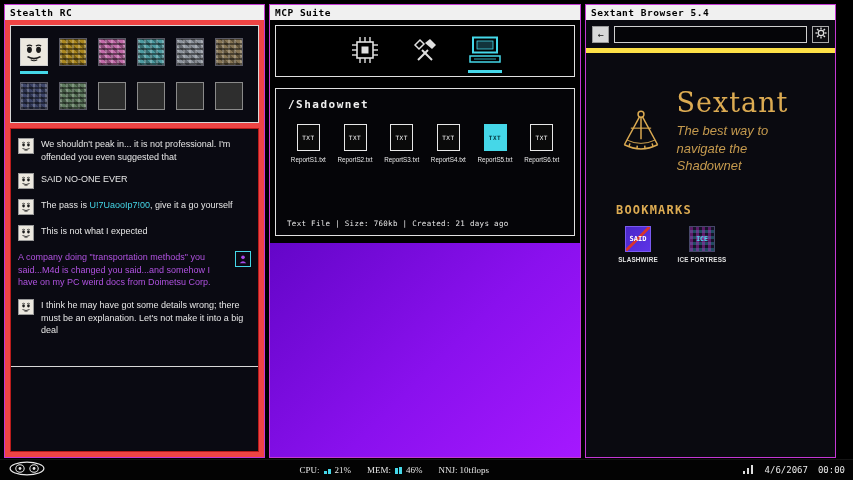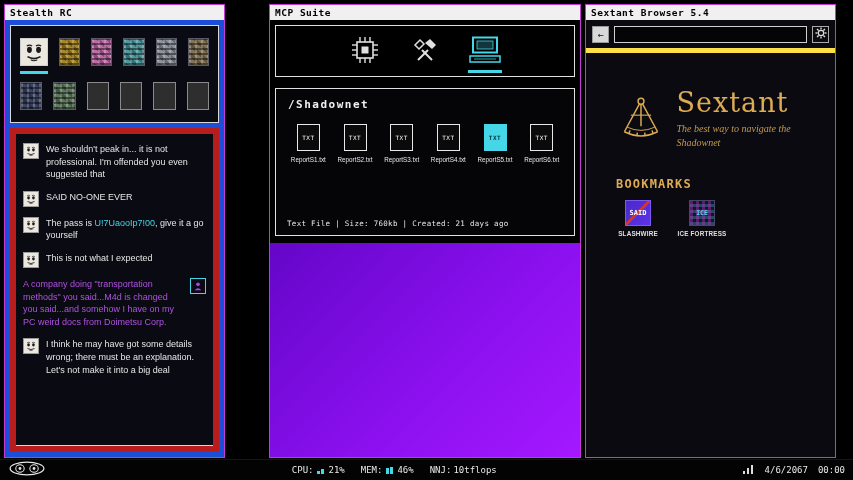--- a/index.html
+++ b/index.html
@@ -2,21 +2,21 @@
 <html><head>
 <meta charset="utf-8">
 <style>
   html,body{margin:0;padding:0;background:#000;}
   .stage{position:relative;width:853px;height:480px;background:#000;overflow:hidden;
          font-family:"DejaVu Sans Mono",monospace;}
 
   
   .window{position:absolute;top:4px;height:454px;border:1px solid #c438d4;
           background:#08080e;display:flex;flex-direction:column;box-sizing:border-box;}
-  .win-left{left:4px;width:221px;background:#1d4ed8;}
+  .win-left{left:4px;width:261px;background:#ef4444;}
   .win-mid{left:269px;width:312px;background:#000;}
   .win-right{left:585px;width:251px;background:#0a0a10;}
   .titlebar{height:15px;background:#f0f0f0;color:#000;display:flex;align-items:center;
             padding:0 5px;font-size:9.5px;font-weight:bold;letter-spacing:.5px;flex:0 0 auto;}
 
   
   .avatar-panel{margin:5px;border:1px solid #d8d8d8;padding:12px 9px;display:flex;
                 flex-direction:column;gap:16px;flex:0 0 auto;background:#0a0a12;}
   .av-row{display:flex;gap:11px;}
   .av-wrap{position:relative;width:28px;height:28px;}
@@ -26,22 +26,22 @@
   .noise{background-image:
       repeating-linear-gradient(0deg, rgba(0,0,0,.45) 0 2px, transparent 2px 5px),
       repeating-linear-gradient(90deg, rgba(255,255,255,.22) 0 2px, transparent 2px 6px),
       repeating-linear-gradient(45deg, rgba(0,0,0,.28) 0 3px, transparent 3px 7px);}
   .n-gold{background-color:#a9861f;} .n-pink{background-color:#c06aa8;}
   .n-teal{background-color:#4d9aa0;} .n-gray{background-color:#8d939c;}
   .n-tan{background-color:#857454;}  .n-navy{background-color:#3c4468;}
   .n-green{background-color:#5e7a5e;}
   .av.empty{background:#2e2e2e;border:1px solid #8a8a8a;}
 
-  .chat-panel{margin:0 5px 5px;border:6px solid #b91c1c;flex:1;display:flex;
-              flex-direction:row;background:#0a0a12;overflow:hidden;}
+  .chat-panel{margin:0 5px 5px;border:1px solid #b91c1c;flex:1;display:flex;
+              flex-direction:column;background:#0a0a12;overflow:hidden;}
   .messages{padding:9px 7px;display:flex;flex-direction:column;gap:10px;
             border-bottom:1px solid #d8d8d8;min-height:238px;box-sizing:border-box;}
   .msg{display:flex;gap:7px;align-items:flex-start;}
   .av-sm{flex:0 0 auto;width:16px;height:16px;border:1px solid #9a9a9a;background:#ece8df;
          display:flex;align-items:center;justify-content:center;box-sizing:border-box;}
   .av-remote{background:#0a0a14;border:1px solid #45d7e8;}
   .msg-text{margin:0;font-family:"Liberation Sans",sans-serif;font-size:9px;line-height:1.4;color:#e6e6e6;}
   .pass{color:#45d7e8;}
   .purple-text{color:#b052e0;}
   .chat-empty{flex:1;}
@@ -71,21 +71,21 @@
   .nav-btn{width:17px;height:17px;box-sizing:border-box;display:flex;align-items:center;
            justify-content:center;padding:0;cursor:pointer;}
   .back-btn{background:#d8d8d8;border:1px solid #999;color:#111;font-size:10px;
             font-family:"DejaVu Sans Mono",monospace;line-height:1;}
   .gear-btn{background:#0c0c10;border:1px solid #aaa;}
   .url-bar{flex:1;height:17px;background:#050508;border:1px solid #d0d0d0;color:#eee;
            font-size:9px;padding:0 4px;box-sizing:border-box;font-family:"DejaVu Sans Mono",monospace;}
   .browser-page{flex:1;border-top:5px solid #fde047;}
   .logo-row{display:flex;align-items:center;justify-content:center;gap:12px;margin-top:36px;}
   .logo-text{font-family:"DejaVu Serif",serif;font-size:27px;color:#dcab52;letter-spacing:1px;line-height:1;}
-  .tagline{font-family:Liberation Serif, serif;font-style:italic;font-size:10px;color:#c59a4e;
+  .tagline{font-family:Liberation Sans, sans-serif;font-style:italic;font-size:13px;color:#c59a4e;
            margin-top:6px;max-width:128px;line-height:1.35;}
   .bm-label{margin:28px 0 0 30px;font-size:12px;color:#dcab52;letter-spacing:1.2px;font-weight:bold;}
   .bm-row{display:flex;gap:16px;margin:9px 0 0 28px;}
   .bookmark{width:48px;display:flex;flex-direction:column;align-items:center;cursor:pointer;
             background:none;border:none;padding:0;}
   .bm-icon{width:26px;height:26px;display:flex;align-items:center;justify-content:center;
            font-size:7px;font-weight:bold;box-sizing:border-box;font-family:"DejaVu Sans Mono",monospace;}
   .bm-icon.wire{color:#fff;border:1px solid #7a5af0;
     background:linear-gradient(135deg, transparent 44%, #d23333 44%, #d23333 54%, transparent 54%),
                linear-gradient(135deg,#4a28c8 0%,#5d33e8 100%);}
@@ -96,21 +96,21 @@
     background-color:#141428;}
   .bm-name{margin-top:4px;font-size:6.3px;color:#e0e0e0;font-weight:bold;
            font-family:"Liberation Sans",sans-serif;letter-spacing:.2px;white-space:nowrap;}
 
   
   .taskbar{position:absolute;left:0;right:0;bottom:0;height:21px;background:#030303;
            display:flex;align-items:center;padding:0 8px;box-sizing:border-box;color:#e8e8e8;
            font-size:9px;gap:8px;border-top:1px solid #151515;}
   .tb-logo{flex:0 0 auto;display:flex;align-items:center;cursor:pointer;background:none;border:none;padding:0;}
   .tb-center{flex:1;display:flex;justify-content:center;align-items:center;gap:4px;}
-  .tb-group{display:flex;align-items:center;gap:2px;margin:0 6px;}
+  .tb-group{display:flex;align-items:center;gap:2px;margin:0 6px;font-family:Liberation Serif, serif;}
   .bars{display:inline-flex;align-items:flex-end;gap:1px;height:8px;margin:0 2px;}
   .bar{width:3px;background:#45d7e8;display:inline-block;}
   .tb-right{display:flex;align-items:center;gap:10px;}
 </style>
 </head>
 <body>
 
 <svg width="0" height="0" style="position:absolute">
   <defs>
     <symbol id="maskface" viewBox="0 0 20 20">

